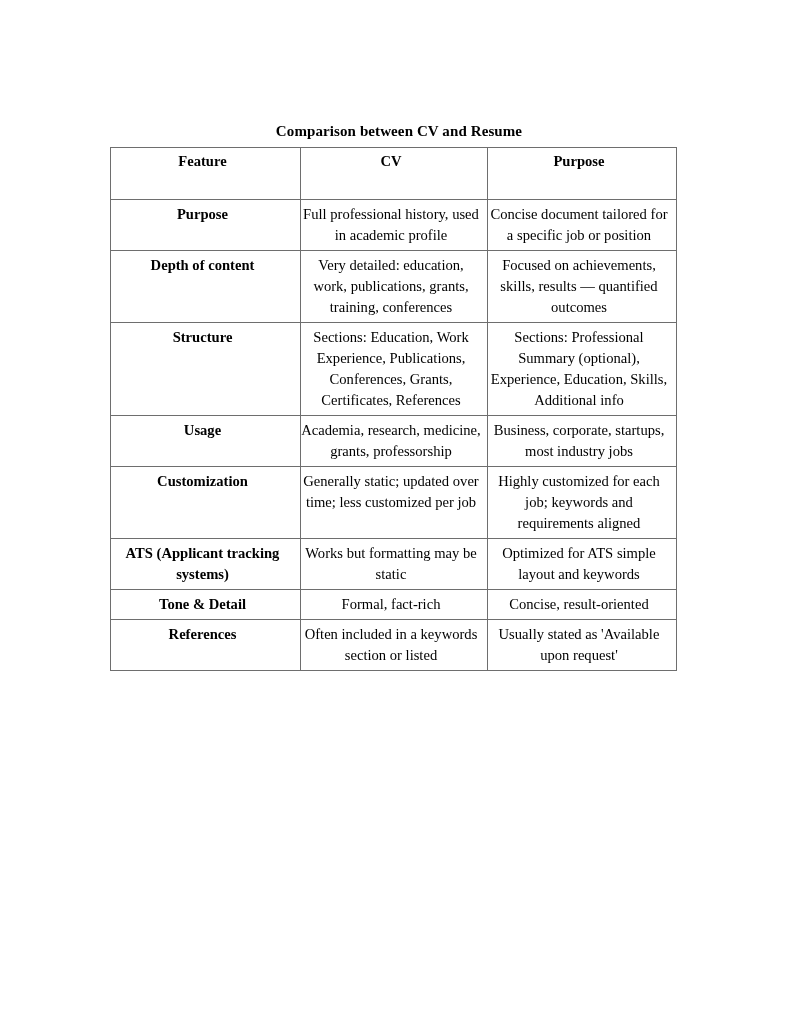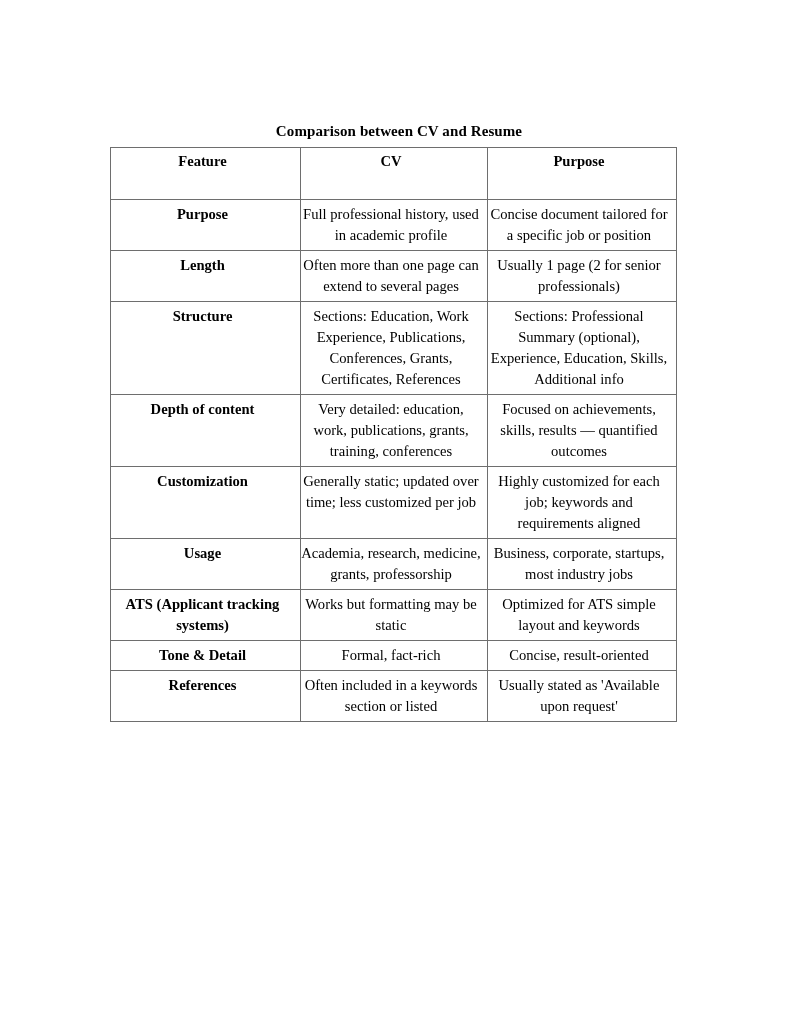--- a/index.html
+++ b/index.html
@@ -90,43 +90,38 @@
         <th>Purpose</th>
       </tr>
     </thead>
     <tbody>
       <tr>
         <td class="feat">Purpose</td>
         <td class="val">Full professional history, used in academic profile</td>
         <td class="val">Concise document tailored for a specific job or position</td>
       </tr>
       <tr>
-        <td class="feat">Length</td>
-        <td class="val">Often more than one page can extend to several pages</td>
-        <td class="val">Usually 1 page (2 for senior professionals)</td>
+        <td class="feat">Depth of content</td>
+        <td class="val">Very detailed: education, work, publications, grants, training, conferences</td>
+        <td class="val">Focused on achievements, skills, results — quantified outcomes</td>
       </tr>
       <tr>
         <td class="feat">Structure</td>
         <td class="val">Sections: Education, Work Experience, Publications, Conferences, Grants, Certificates, References</td>
         <td class="val">Sections: Professional Summary (optional), Experience, Education, Skills, Additional info</td>
       </tr>
       <tr>
-        <td class="feat">Depth of content</td>
-        <td class="val">Very detailed: education, work, publications, grants, training, conferences</td>
-        <td class="val">Focused on achievements, skills, results — quantified outcomes</td>
+        <td class="feat">Usage</td>
+        <td class="val">Academia, research, medicine, grants, professorship</td>
+        <td class="val">Business, corporate, startups, most industry jobs</td>
       </tr>
       <tr>
         <td class="feat">Customization</td>
         <td class="val">Generally static; updated over time; less customized per job</td>
         <td class="val">Highly customized for each job; keywords and requirements aligned</td>
-      </tr>
-      <tr>
-        <td class="feat">Usage</td>
-        <td class="val">Academia, research, medicine, grants, professorship</td>
-        <td class="val">Business, corporate, startups, most industry jobs</td>
       </tr>
       <tr>
         <td class="feat">ATS (Applicant tracking systems)</td>
         <td class="val">Works but formatting may be static</td>
         <td class="val">Optimized for ATS simple layout and keywords</td>
       </tr>
       <tr>
         <td class="feat">Tone &amp; Detail</td>
         <td class="val">Formal, fact-rich</td>
         <td class="val">Concise, result-oriented</td>

